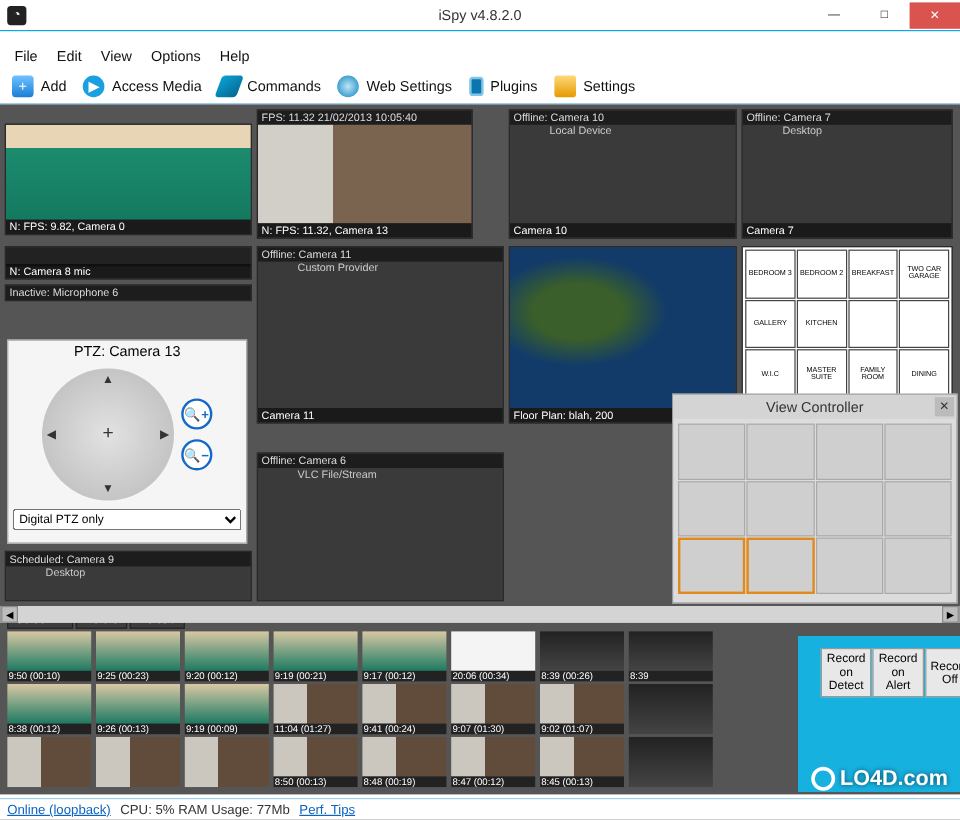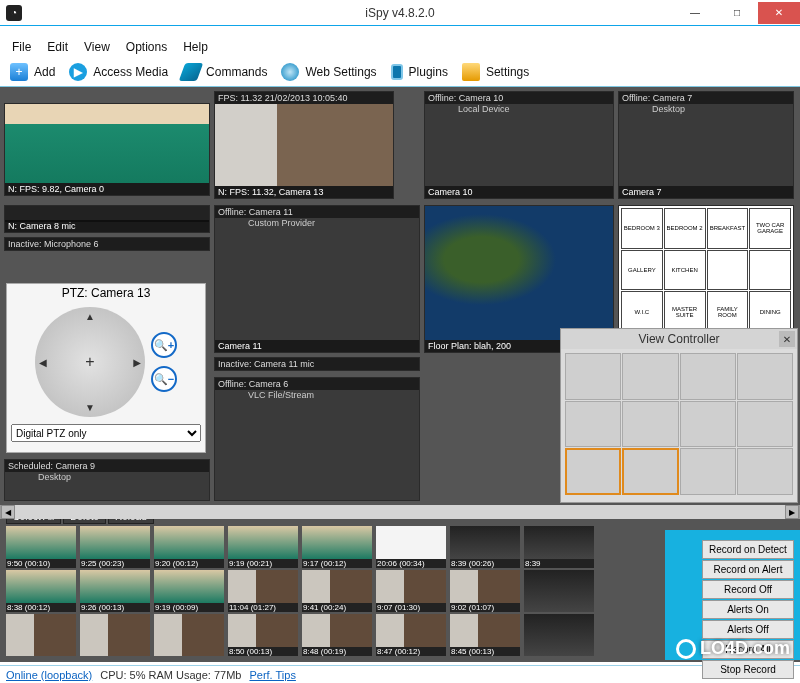--- a/index.html
+++ b/index.html
@@ -57,21 +57,21 @@
 .thumbs-head{display:flex;gap:2px;margin-bottom:2px;}
 .tb-btn{background:#3d3d3d;border:1px solid #222;color:#fff;font-size:10px;padding:1px 6px;}
 .thumbs-row{display:flex;gap:4px;margin-bottom:2px;overflow:hidden;}
 .thumb{width:70px;height:42px;font-size:8px;color:#fff;display:flex;flex-direction:column;justify-content:flex-end;}
 .thumb .tvis{flex:1;background:#2e2e2e;}
 .thumb .tvis.a{background:linear-gradient(#d9c8a4,#1c7a62);}
 .thumb .tvis.b{background:linear-gradient(90deg,#cbc6be 40%,#614b3a 40%);}
 .thumb .tvis.c{background:#f4f4f4;}
 .thumb .tvis.d{background:linear-gradient(#222,#444);}
 .thumb span{background:rgba(0,0,0,.6);padding:0 1px;white-space:nowrap;}
-.side-buttons{position:absolute;right:6px;top:540px;width:92px;display:flex;flex-direction:column;gap:1px;z-index:30;}
+.side-buttons{position:absolute;right:6px;top:540px;width:110px;display:flex;gap:1px;z-index:30;}
 .side-buttons button{font-size:10px;padding:3px 4px;background:#e8e8e8;border:1px solid #999;}
 .side-accent{position:absolute;right:0;top:530px;width:135px;height:130px;background:#17b1e0;}
 .statusbar{position:absolute;left:0;right:0;bottom:0;height:18px;background:#fff;border-top:1px solid #9bd1e8;display:flex;align-items:center;gap:8px;padding:0 6px;font-size:11px;color:#333;}
 .statusbar a{color:#0b63c2;text-decoration:underline;}
 .logo-wm{position:absolute;right:10px;bottom:24px;color:#fff;font-size:18px;font-weight:bold;z-index:40;display:flex;align-items:center;gap:4px;text-shadow:0 0 4px rgba(0,0,0,.6);}
 .logo-wm .ring{width:20px;height:20px;border:3px solid #fff;border-radius:50%;display:inline-block;}
 .scroll-h{position:absolute;left:0;right:0;height:14px;background:#c8c8c8;border:1px solid #999;display:flex;align-items:center;}
 .scroll-h .track{flex:1;height:14px;background:#d4d4d4;}
 .scroll-h .btn{width:14px;height:14px;background:#bdbdbd;border:1px solid #8a8a8a;display:flex;align-items:center;justify-content:center;font-size:8px;}
 </style>
@@ -175,23 +175,20 @@
         <div>KITCHEN</div>
         <div></div>
         <div></div>
         <div>W.I.C</div>
         <div>MASTER SUITE</div>
         <div>FAMILY ROOM</div>
         <div>DINING</div>
       </div>
   </div>
 
-  <div class="cam" style="left:214px;top:270px;width:206px;height:14px">
-    <div class="hdr">Inactive: Camera 11 mic</div>
-  </div>
 
   <div class="cam" style="left:4px;top:372px;width:206px;height:42px">
     <div class="hdr">Scheduled: Camera 9</div>
     <div class="sub">Desktop</div>
   </div>
   <div class="cam" style="left:214px;top:290px;width:206px;height:124px">
     <div class="hdr">Offline: Camera 6</div>
     <div class="sub">VLC File/Stream</div>
   </div>
 

